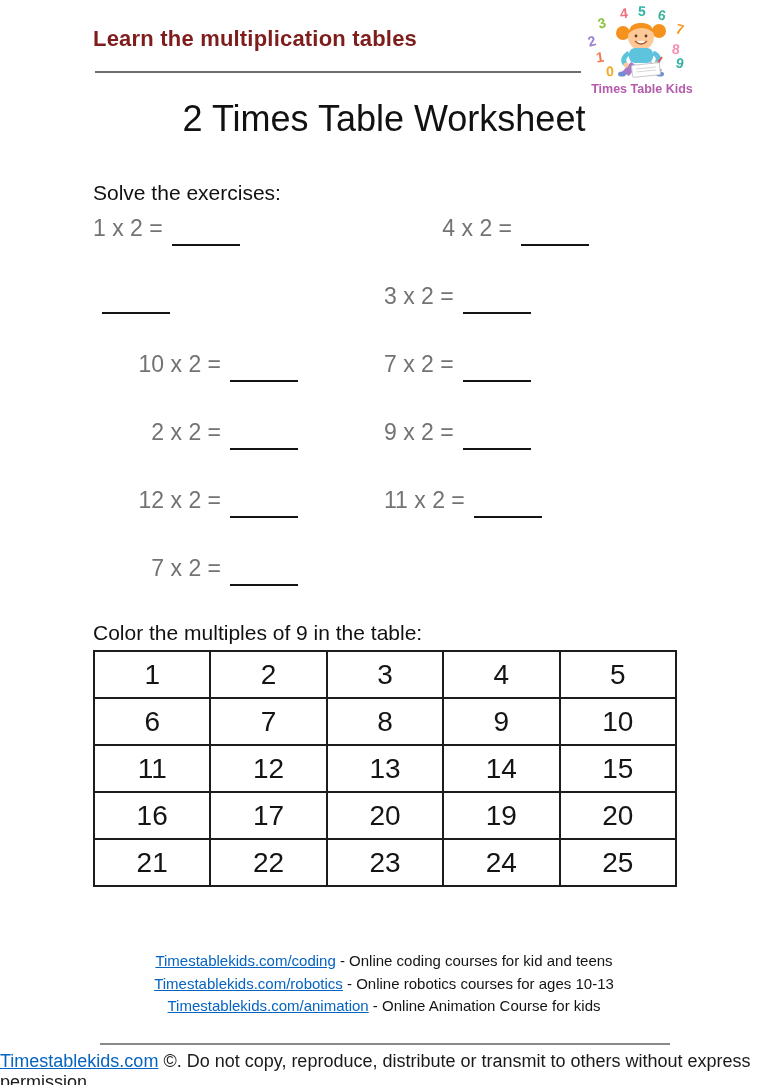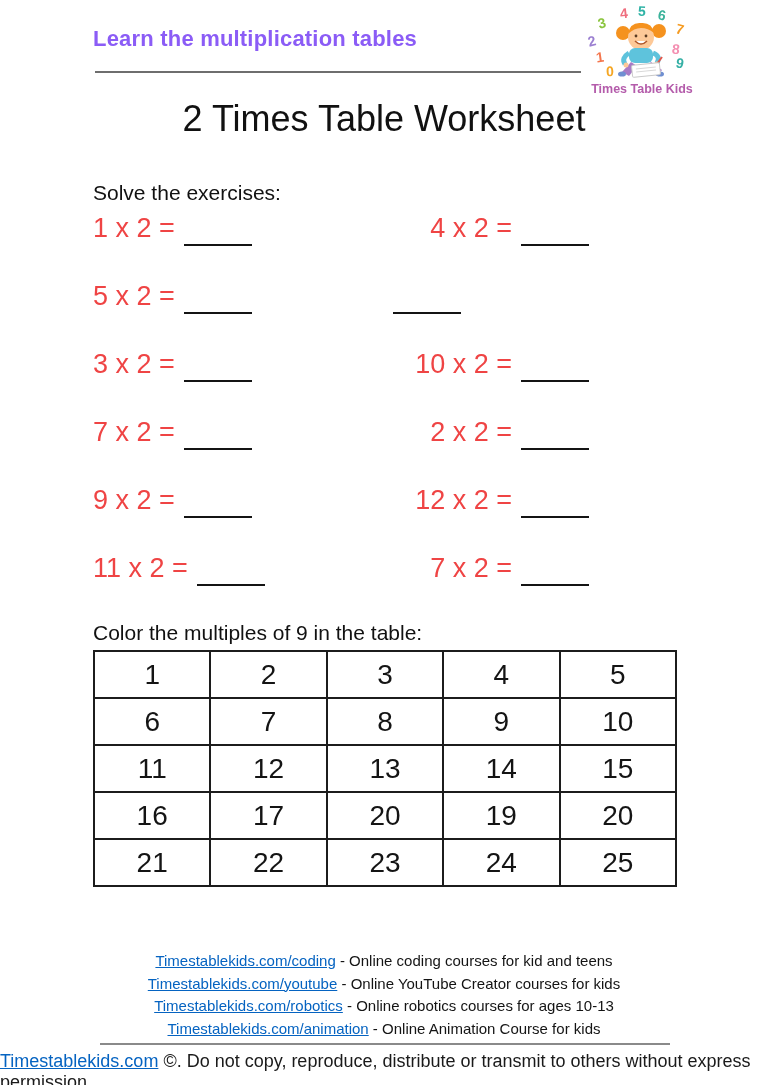--- a/index.html
+++ b/index.html
@@ -92,22 +92,22 @@
     left: 93px; top: 212px;
     width: 582px;
     display: grid;
     grid-template-columns: 1fr 1fr;
     row-gap: 36px;
   }
   .exercise {
     display: flex;
     align-items: flex-end;
     height: 32px;
-    font-size: 27px;
-    color: #ef4444;
+    font-size: 23px;
+    color: #737373;
   }
   .exercise .expr { line-height: 32px; white-space: pre; }
   .exercise-right .expr {
     width: 128px;
     text-align: right;
   }
   .answer-blank {
     display: inline-block;
     width: 68px;
     margin-left: 9px;
@@ -162,21 +162,21 @@
     text-align: left;
     font-size: 18px;
     color: #1a1a1a;
   }
 </style>
 </head>
 <body>
 
 <div class="page">
 
-  <div class="tagline" style="color: #8b5cf6;">Learn the multiplication tables</div>
+  <div class="tagline" style="color: #7f1d1d;">Learn the multiplication tables</div>
 
   <div class="logo">
     <span class="logo-digit ld-0" style="color: rgb(139, 197, 63);">3</span>
     <span class="logo-digit ld-1" style="color: rgb(239, 110, 126);">4</span>
     <span class="logo-digit ld-2" style="color: rgb(47, 179, 166);">5</span>
     <span class="logo-digit ld-3" style="color: rgb(60, 179, 155);">6</span>
     <span class="logo-digit ld-4" style="color: rgb(245, 155, 34);">7</span>
     <span class="logo-digit ld-5" style="color: rgb(155, 127, 209);">2</span>
     <span class="logo-digit ld-6" style="color: rgb(244, 143, 177);">8</span>
     <span class="logo-digit ld-7" style="color: rgb(244, 118, 77);">1</span>
@@ -219,24 +219,20 @@
 
   <div class="exercise-grid">
     <div class="exercise exercise-left">
         <span class="expr">1 x 2 =</span>
         <span class="answer-blank"></span>
       </div>
     <div class="exercise exercise-right">
         <span class="expr">4 x 2 =</span>
         <span class="answer-blank"></span>
       </div>
-    <div class="exercise exercise-left">
-        <span class="expr">5 x 2 =</span>
-        <span class="answer-blank"></span>
-      </div>
     <div class="exercise exercise-right">
         <span class="answer-blank"></span>
       </div>
     <div class="exercise exercise-left">
         <span class="expr">3 x 2 =</span>
         <span class="answer-blank"></span>
       </div>
     <div class="exercise exercise-right">
         <span class="expr">10 x 2 =</span>
         <span class="answer-blank"></span>
@@ -304,21 +300,20 @@
         <td>22</td>
         <td>23</td>
         <td>24</td>
         <td>25</td>
       </tr>
     </tbody>
   </table>
 
   <div class="footer-links">
     <div><a style="color: rgb(5, 99, 193);">Timestablekids.com/coding</a><span> - Online coding courses for kid and teens</span></div>
-    <div><a style="color: rgb(5, 99, 193);">Timestablekids.com/youtube</a><span> - Online YouTube Creator courses for kids</span></div>
     <div><a style="color: rgb(5, 99, 193);">Timestablekids.com/robotics</a><span> - Online robotics courses for ages 10-13</span></div>
     <div><a style="color: rgb(5, 99, 193);">Timestablekids.com/animation</a><span> - Online Animation Course for kids</span></div>
   </div>
 
   <div class="footer-rule"></div>
 
   <div class="copyright">
     <a style="color: rgb(5, 99, 193);">Timestablekids.com</a><span> ©. Do not copy, reproduce, distribute or transmit to others without express permission</span>
   </div>
 

